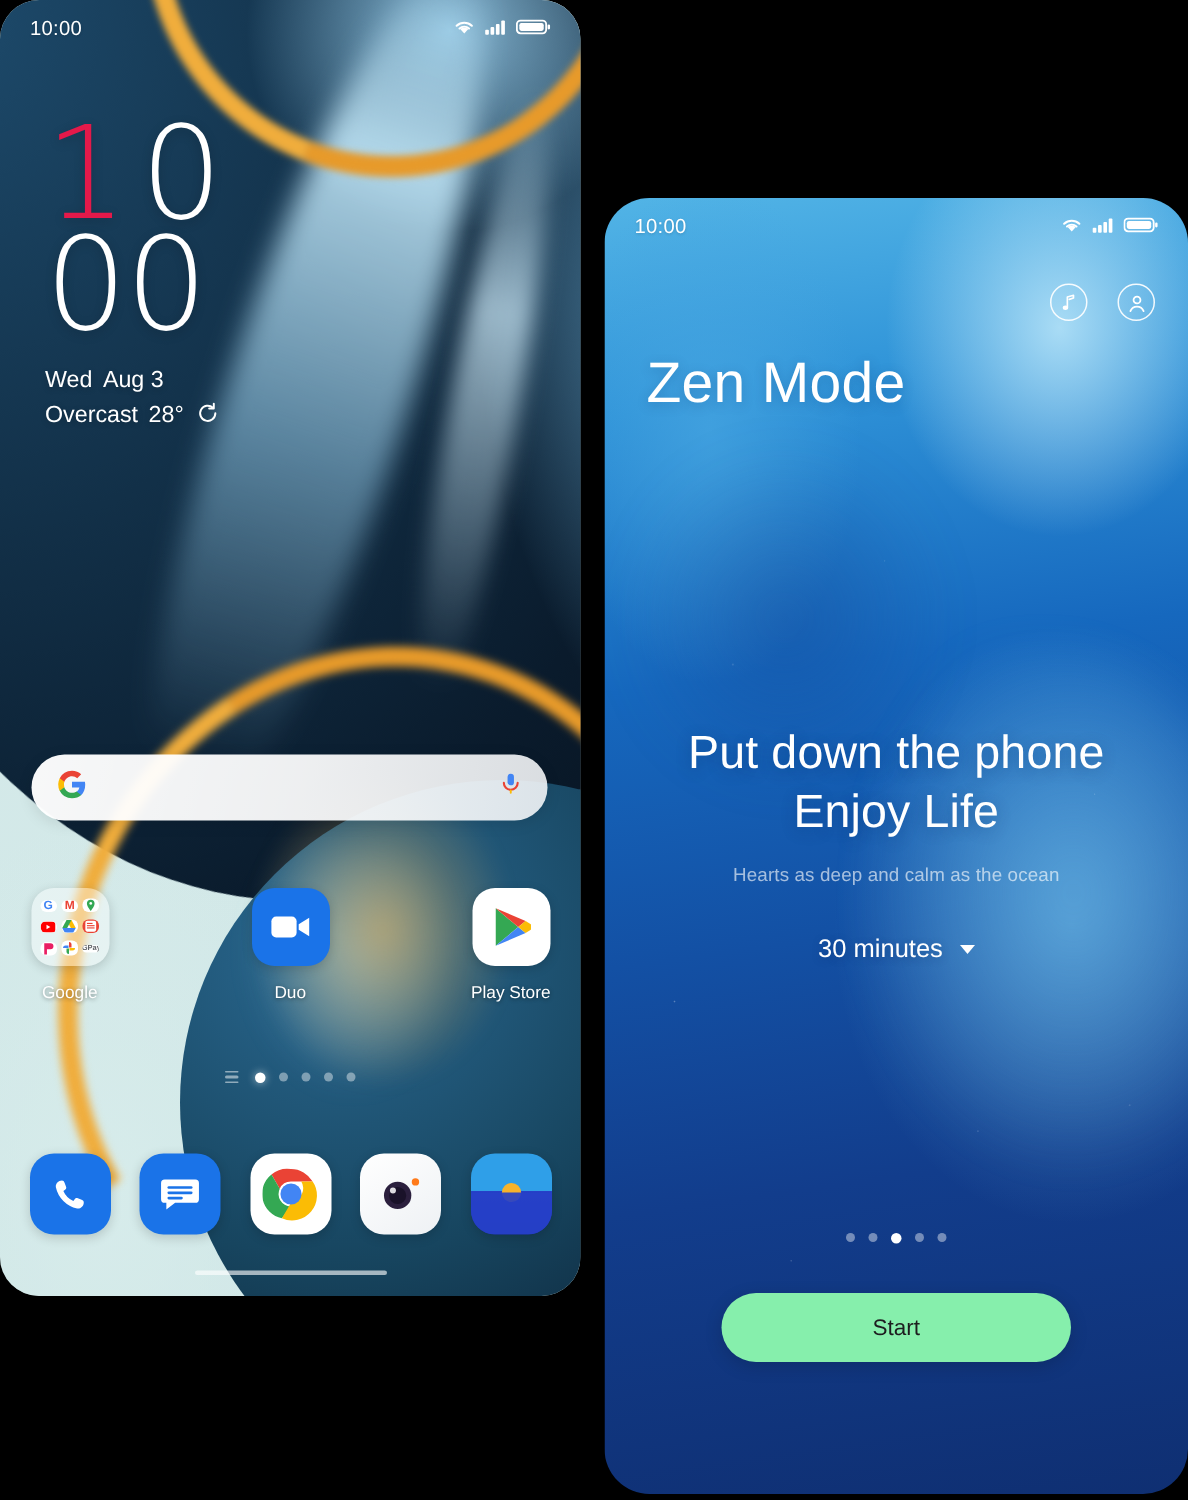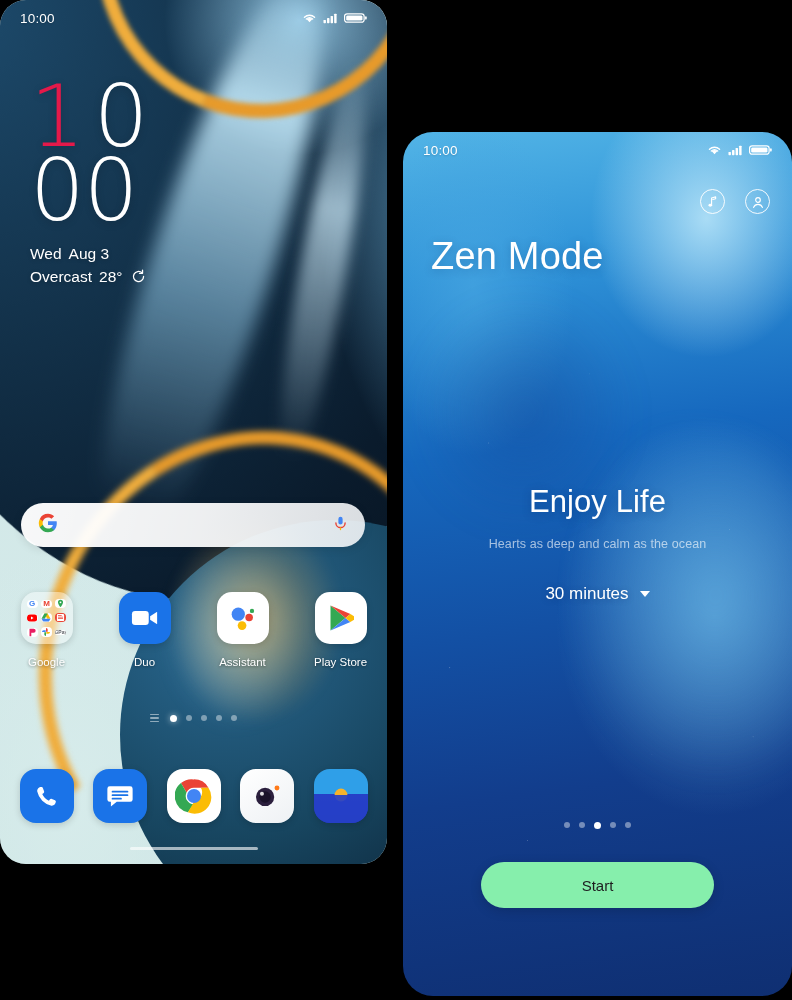--- a/index.html
+++ b/index.html
@@ -454,31 +454,20 @@
       <div class="app">
         <div class="icon-tile" style="background:#1a73e8;">
           <svg width="28" height="20" viewBox="0 0 30 20">
               <rect x="1" y="2.5" width="18" height="15" rx="3.4" fill="#fff"></rect>
               <path d="M20.5 8 L28 3.4 v13.2 L20.5 12 Z" fill="#fff"></path>
             </svg>
         </div>
         <div class="app-label">Duo</div>
       </div>
 
-      <div class="app">
-        <div class="icon-tile" style="background:#fff;">
-          <svg width="34" height="34" viewBox="0 0 36 36">
-            <circle cx="13" cy="14" r="7" fill="#4285F4"></circle>
-            <circle cx="24.5" cy="17.5" r="4" fill="#EA4335"></circle>
-            <circle cx="17" cy="26" r="4.6" fill="#FBBC05"></circle>
-            <circle cx="27.5" cy="10.5" r="2.3" fill="#34A853"></circle>
-          </svg>
-        </div>
-        <div class="app-label">Assistant</div>
-      </div>
 
 
       <div class="app">
         <div class="icon-tile" style="background:#fff;">
           <svg width="26" height="28" viewBox="0 0 26 28">
             <path d="M2.5 1.5 L17.5 14 L2.5 26.5 Z" fill="#34A853"></path>
             <path d="M2.5 1.5 L17.5 14 L22.4 10 Z" fill="#EA4335"></path>
             <path d="M2.5 26.5 L17.5 14 L22.4 18 Z" fill="#4285F4"></path>
             <path d="M22.4 10 L25.6 12 a2.4 2.4 0 0 1 0 4 L22.4 18 L17.5 14 Z" fill="#FBBC05"></path>
           </svg>
@@ -594,20 +583,21 @@
           <circle cx="7" cy="5" r="2.3" stroke="#fff" stroke-width="1.2" fill="none"></circle>
           <path d="M2.6 12.4 a4.7 4.7 0 0 1 8.8 0" stroke="#fff" stroke-width="1.2" fill="none" stroke-linecap="round"></path>
         </svg>
       </div>
     </div>
 
     <div class="zen-title">Zen Mode</div>
 
     <div class="zen-center">
       <div class="zen-head">
+        <div>Put down the phone</div>
         <div>Enjoy Life</div>
       </div>
       <div class="zen-sub">Hearts as deep and calm as the ocean</div>
       <div class="zen-duration">
         <span>30 minutes</span>
         <span class="caret"></span>
       </div>
     </div>
 
     <div class="zen-dots">

